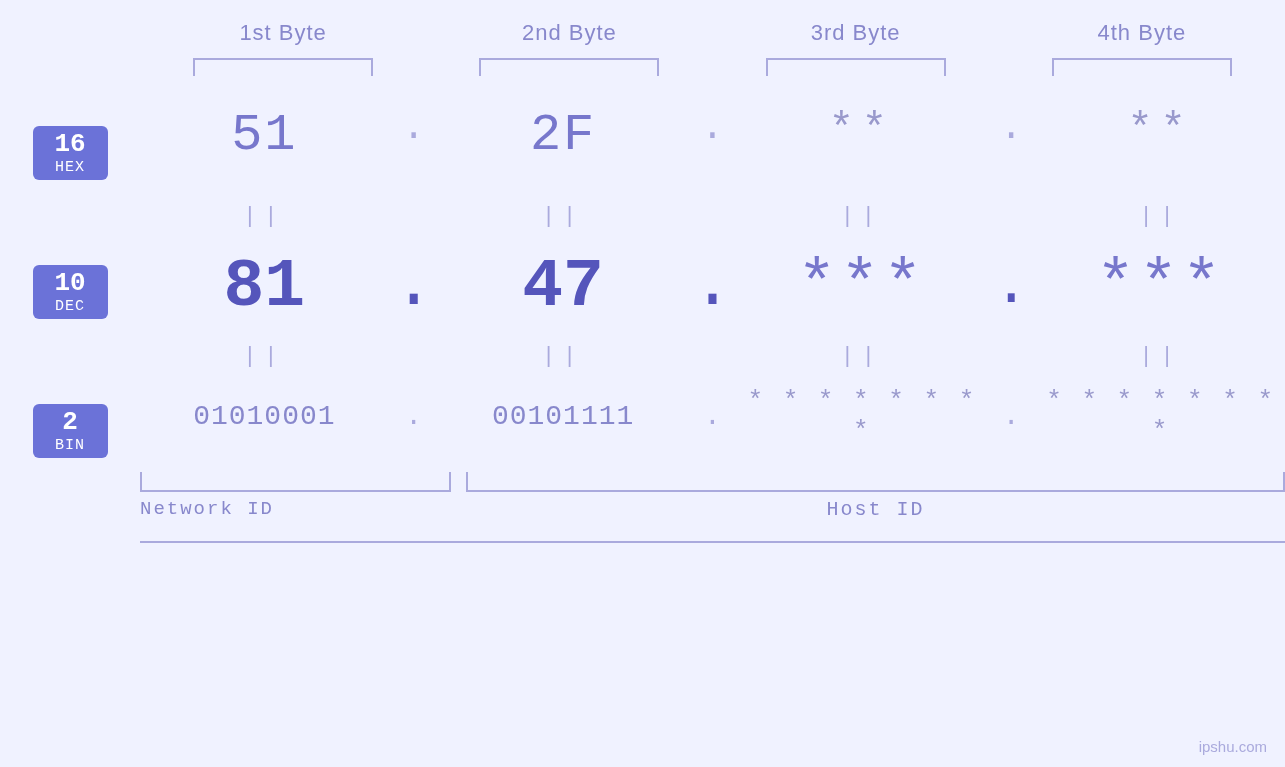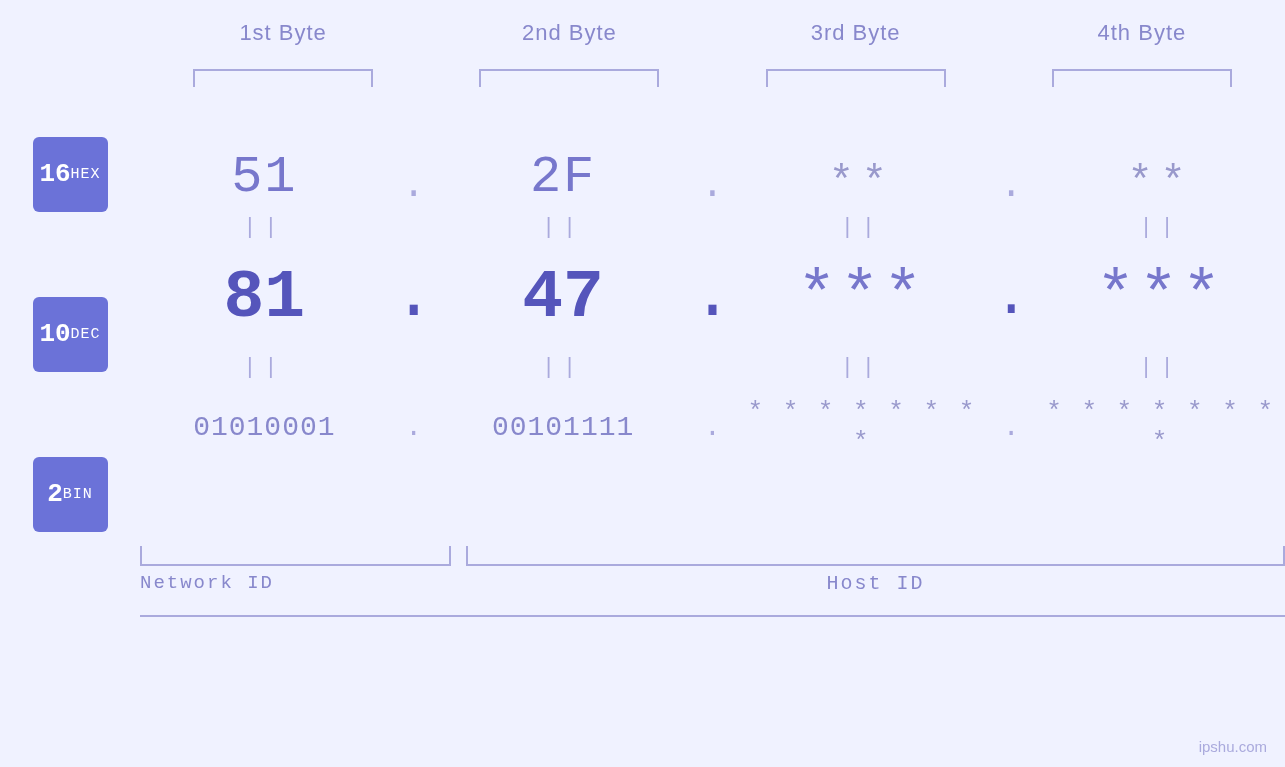--- a/index.html
+++ b/index.html
@@ -21,21 +21,21 @@
       flex-direction: column;
       align-items: center;
       padding-top: 20px;
     }
 
     
     .byte-headers {
       display: flex;
       width: 100%;
       padding-left: 140px;
-      margin-bottom: 23px;
+      margin-bottom: 12px;
     }
 
     .byte-header {
       flex: 1;
       text-align: center;
       color: #8888cc;
       font-size: 22px;
       font-family: Arial, sans-serif;
       letter-spacing: 1px;
     }
@@ -74,25 +74,25 @@
       width: 140px;
       display: flex;
       flex-direction: column;
       align-items: center;
       gap: 0;
       padding-top: 20px;
     }
 
     .label-badge {
       width: 75px;
-      height: 75px;
+      height: 54px;
       background: #6b72d8;
       border-radius: 6px;
       display: flex;
-      flex-direction: row;
+      flex-direction: column;
       align-items: center;
       justify-content: center;
       color: white;
       margin-bottom: 85px;
     }
 
     .label-badge:last-child {
       margin-bottom: 0;
     }
 
@@ -110,21 +110,21 @@
     
     .data-cols {
       flex: 1;
       display: flex;
       flex-direction: column;
     }
 
     
     .hex-row {
       display: flex;
-      align-items: flex-end;
+      align-items: flex-start;
       height: 90px;
     }
 
     .data-cell {
       flex: 1;
       text-align: center;
     }
 
     .dot-cell {
       width: 50px;

